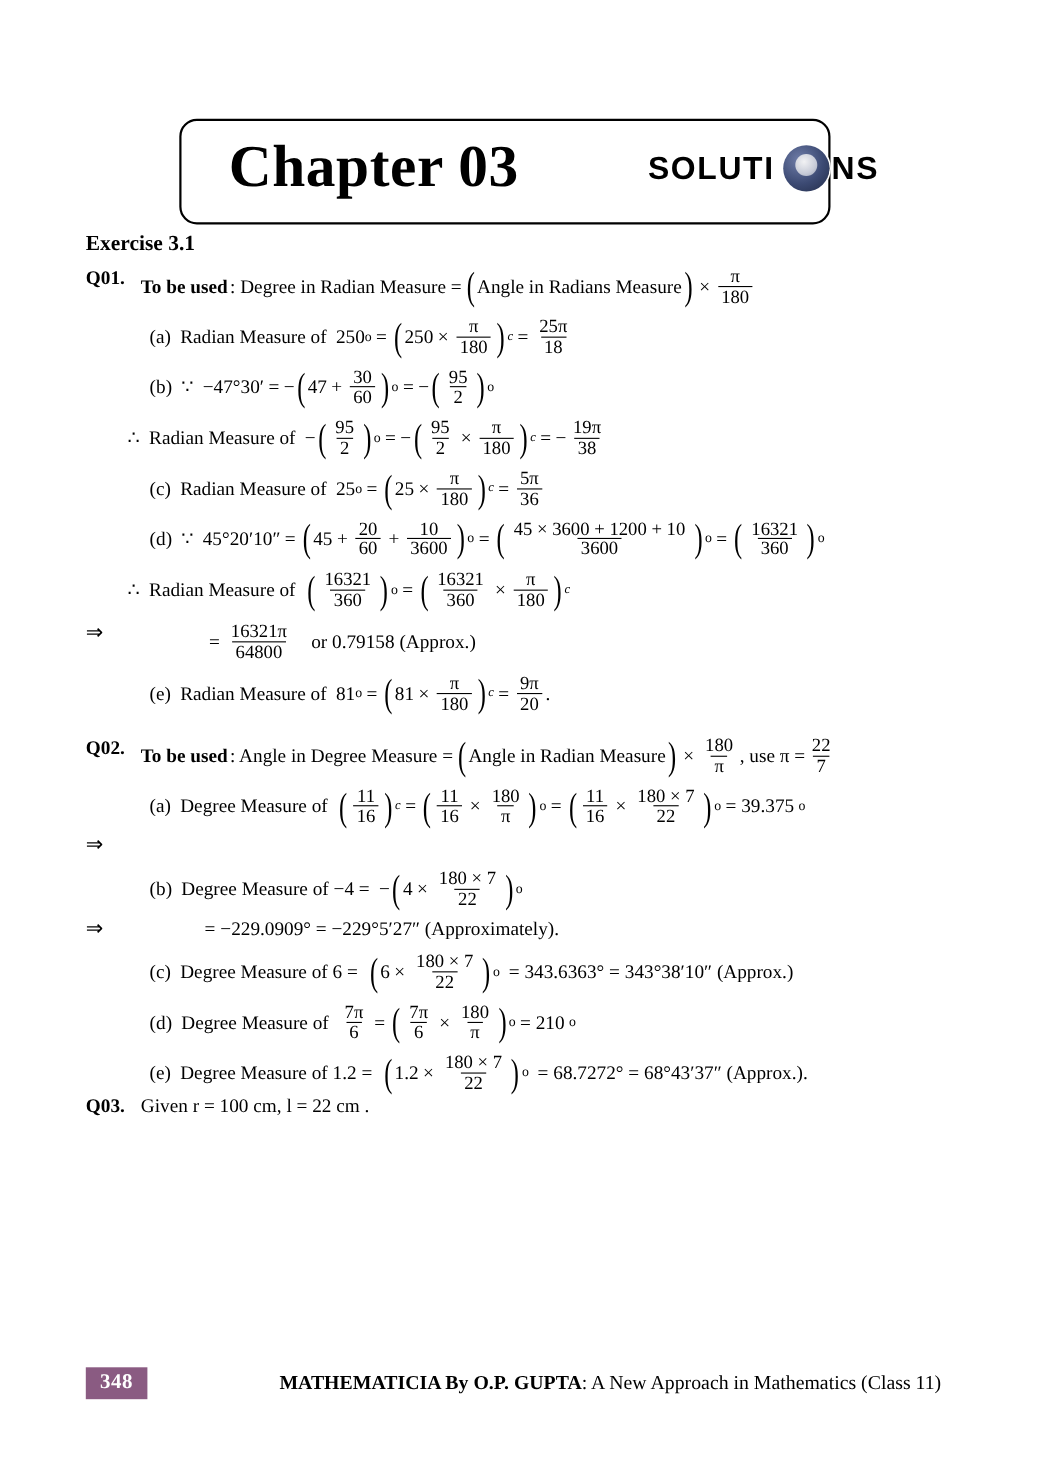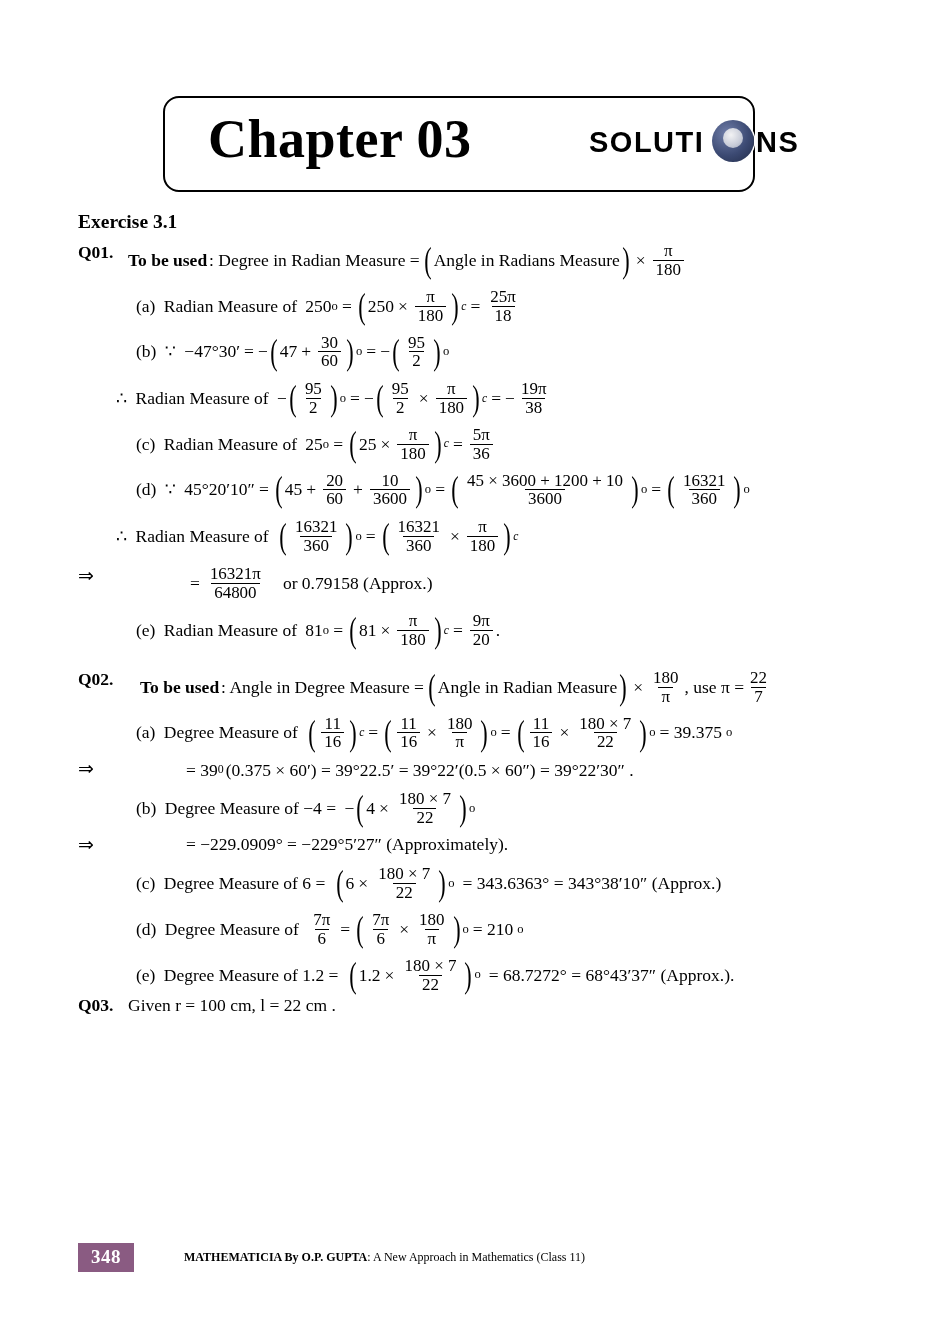--- a/index.html
+++ b/index.html
@@ -13,21 +13,21 @@
     position: relative;
     font-family: "Liberation Serif", serif;
     color: #000000;
     overflow: hidden;
   }
 
   
   .chapter-box {
     position: absolute;
     left: 163px;
-    top: 96px;
+    top: 108px;
     width: 592px;
     height: 96px;
     border: 2.5px solid #000;
     border-radius: 16px;
     box-sizing: border-box;
   }
   .chapter-title {
     position: absolute;
     left: 43px;
     top: 10px;
@@ -158,33 +158,34 @@
   .deg { font-size: 0.72em; vertical-align: super; }
 
   
   .footer {
     position: absolute;
     left: 78px;
     top: 1243px;
     width: 800px;
     display: flex;
     align-items: center;
+    gap: 48px;
   }
   .page-num {
     background: #8a5b82;
     color: #ffffff;
     font-family: "Liberation Serif", serif;
     font-weight: bold;
     font-size: 19px;
     padding: 3px 13px 4px 13px;
     letter-spacing: 0.5px;
   }
   .footer-text {
-    margin-left: 50px;
-    font-size: 12px;
+    margin-left: 72px;
+    font-size: 18px;
   }
   .footer-text .b { font-weight: bold; }
 </style>
 </head>
 <body>
 
 <div class="chapter-box">
   <div class="chapter-title">Chapter 03</div>
   <div class="solutions-word">SOLUTI</div>
   <div class="sol-badge"></div>
@@ -462,21 +463,21 @@
         <span class="supc">c</span>
       <span class="op">=</span>
       <span class="frac">
           <span class="num">9π</span>
           <span class="den">20</span>
         </span>
       <span>.</span>
     </span>
   </div>
 
-  <div class="qrow" style="margin-top:20px;gap:12px;">
+  <div class="qrow" style="margin-top:20px;">
     <div class="qlabel">Q02.</div>
     <div class="qbody">
       <span class="mrow">
         <span class="bold">To be used</span>
         <span class="opn">: Angle in Degree Measure =</span>
         <span class="paren">
             <span class="big-paren">(</span>
             <span>Angle in Radian Measure</span>
             <span class="big-paren">)</span>
           </span>
@@ -539,27 +540,20 @@
       <span class="big-paren">)</span>
         </span>
         <span class="deg">o</span>
       <span class="op">= 39.375</span>
         <span class="deg">o</span>
     </span>
   </div>
 
   <div class="sub-implies">
     <div class="imp-col">⇒</div>
-    <div>
-      <span class="mrow">
-        <span>= 39</span>
-          <span class="sup">0</span>
-        <span style="margin-left:2px;">(0.375 × 60′) = 39°22.5′ = 39°22′(0.5 × 60″) = 39°22′30″ .</span>
-      </span>
-    </div>
   </div>
 
   <div class="sub">
     <span class="mrow">
       <span>(b)</span>
       <span class="opn">&nbsp;</span>
       <span>Degree Measure of −4 =</span>
       <span class="opn">&nbsp;</span>
       <span>−</span>
       <span class="paren">

